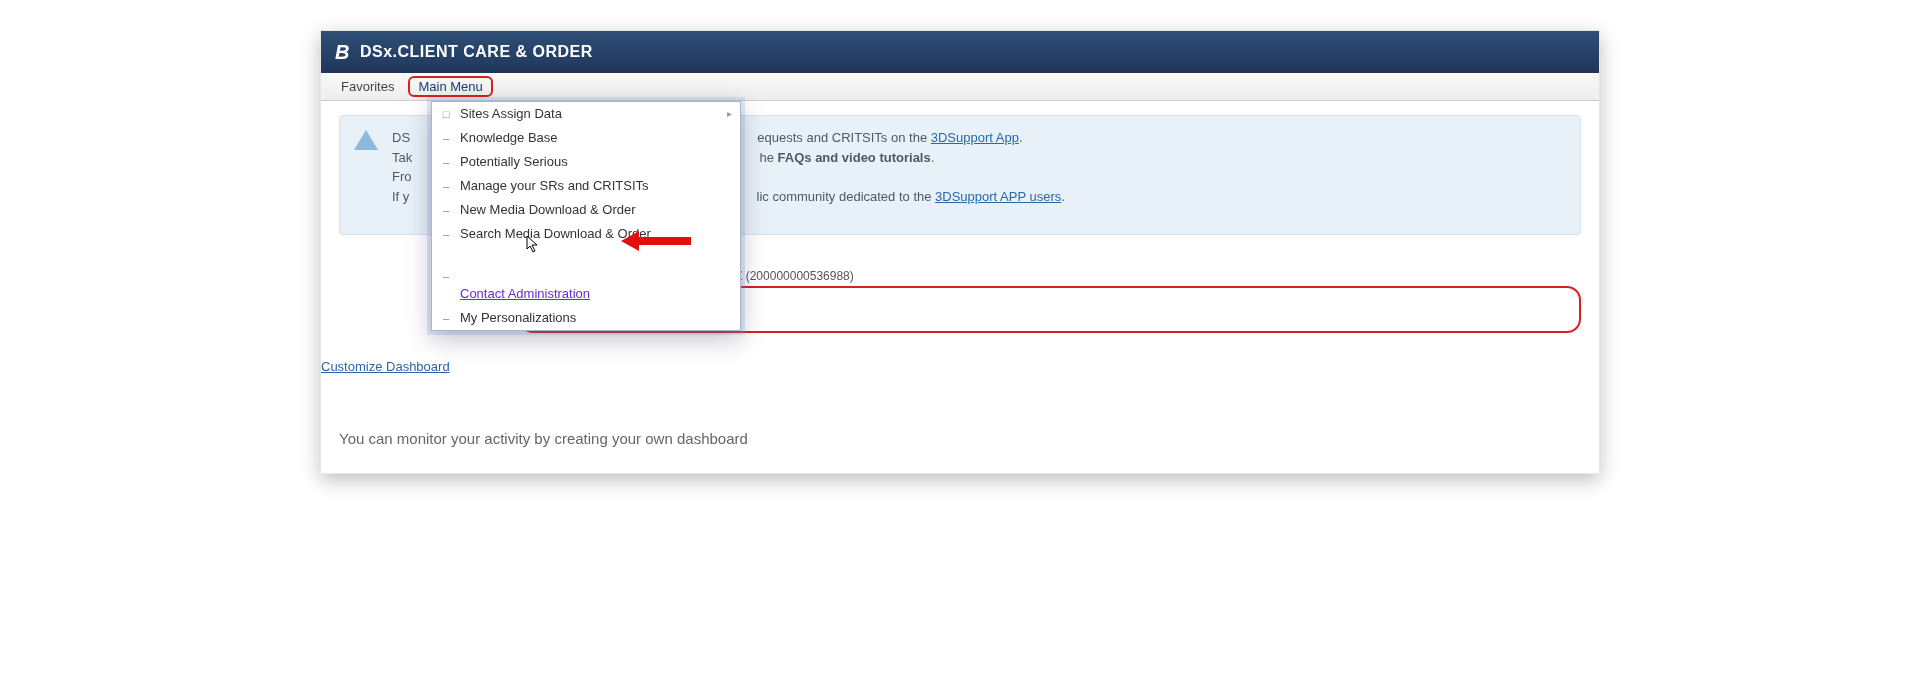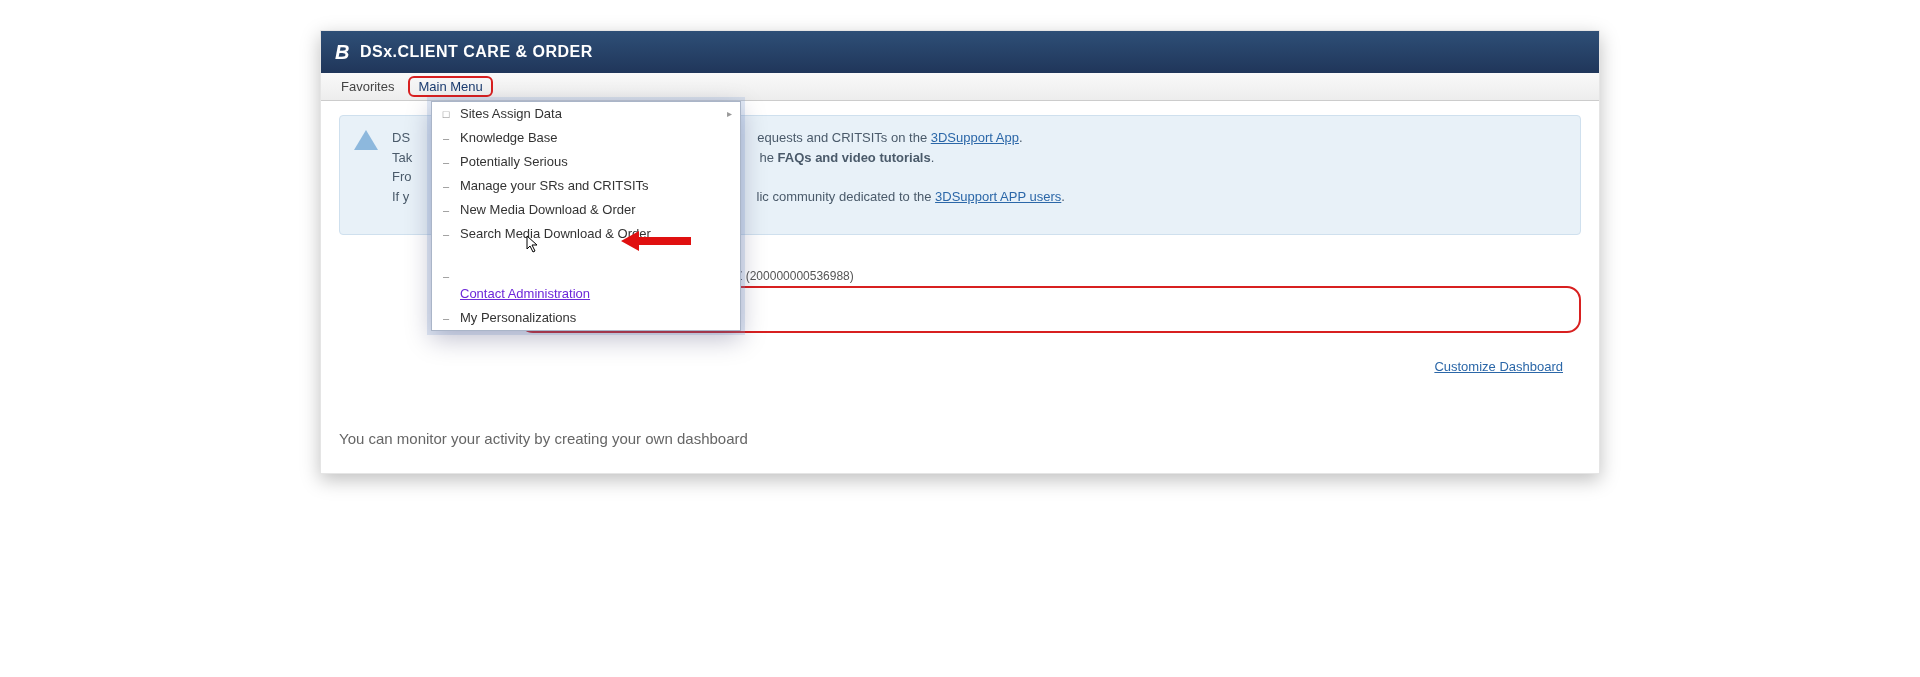--- a/index.html
+++ b/index.html
@@ -138,21 +138,20 @@
   .detail-rows .row { display:flex; }
   .detail-rows .label { font-weight: bold; width: 50px; }
   .role-oval {
     border: 2px solid #d82020;
     border-radius: 14px;
     padding: 12px 6px;
     display: inline-flex;
   }
   .customize {
     margin: 24px 36px 0 0;
-    text-align: right;
     font-size: 13px;
   }
   .customize a { color: #2b67a8; text-decoration: underline; cursor:pointer;}
   .footer-note {
     margin: 56px 18px 26px 18px;
     font-size: 15px;
     color: #666;
   }
   .cursor {
     position: absolute;

